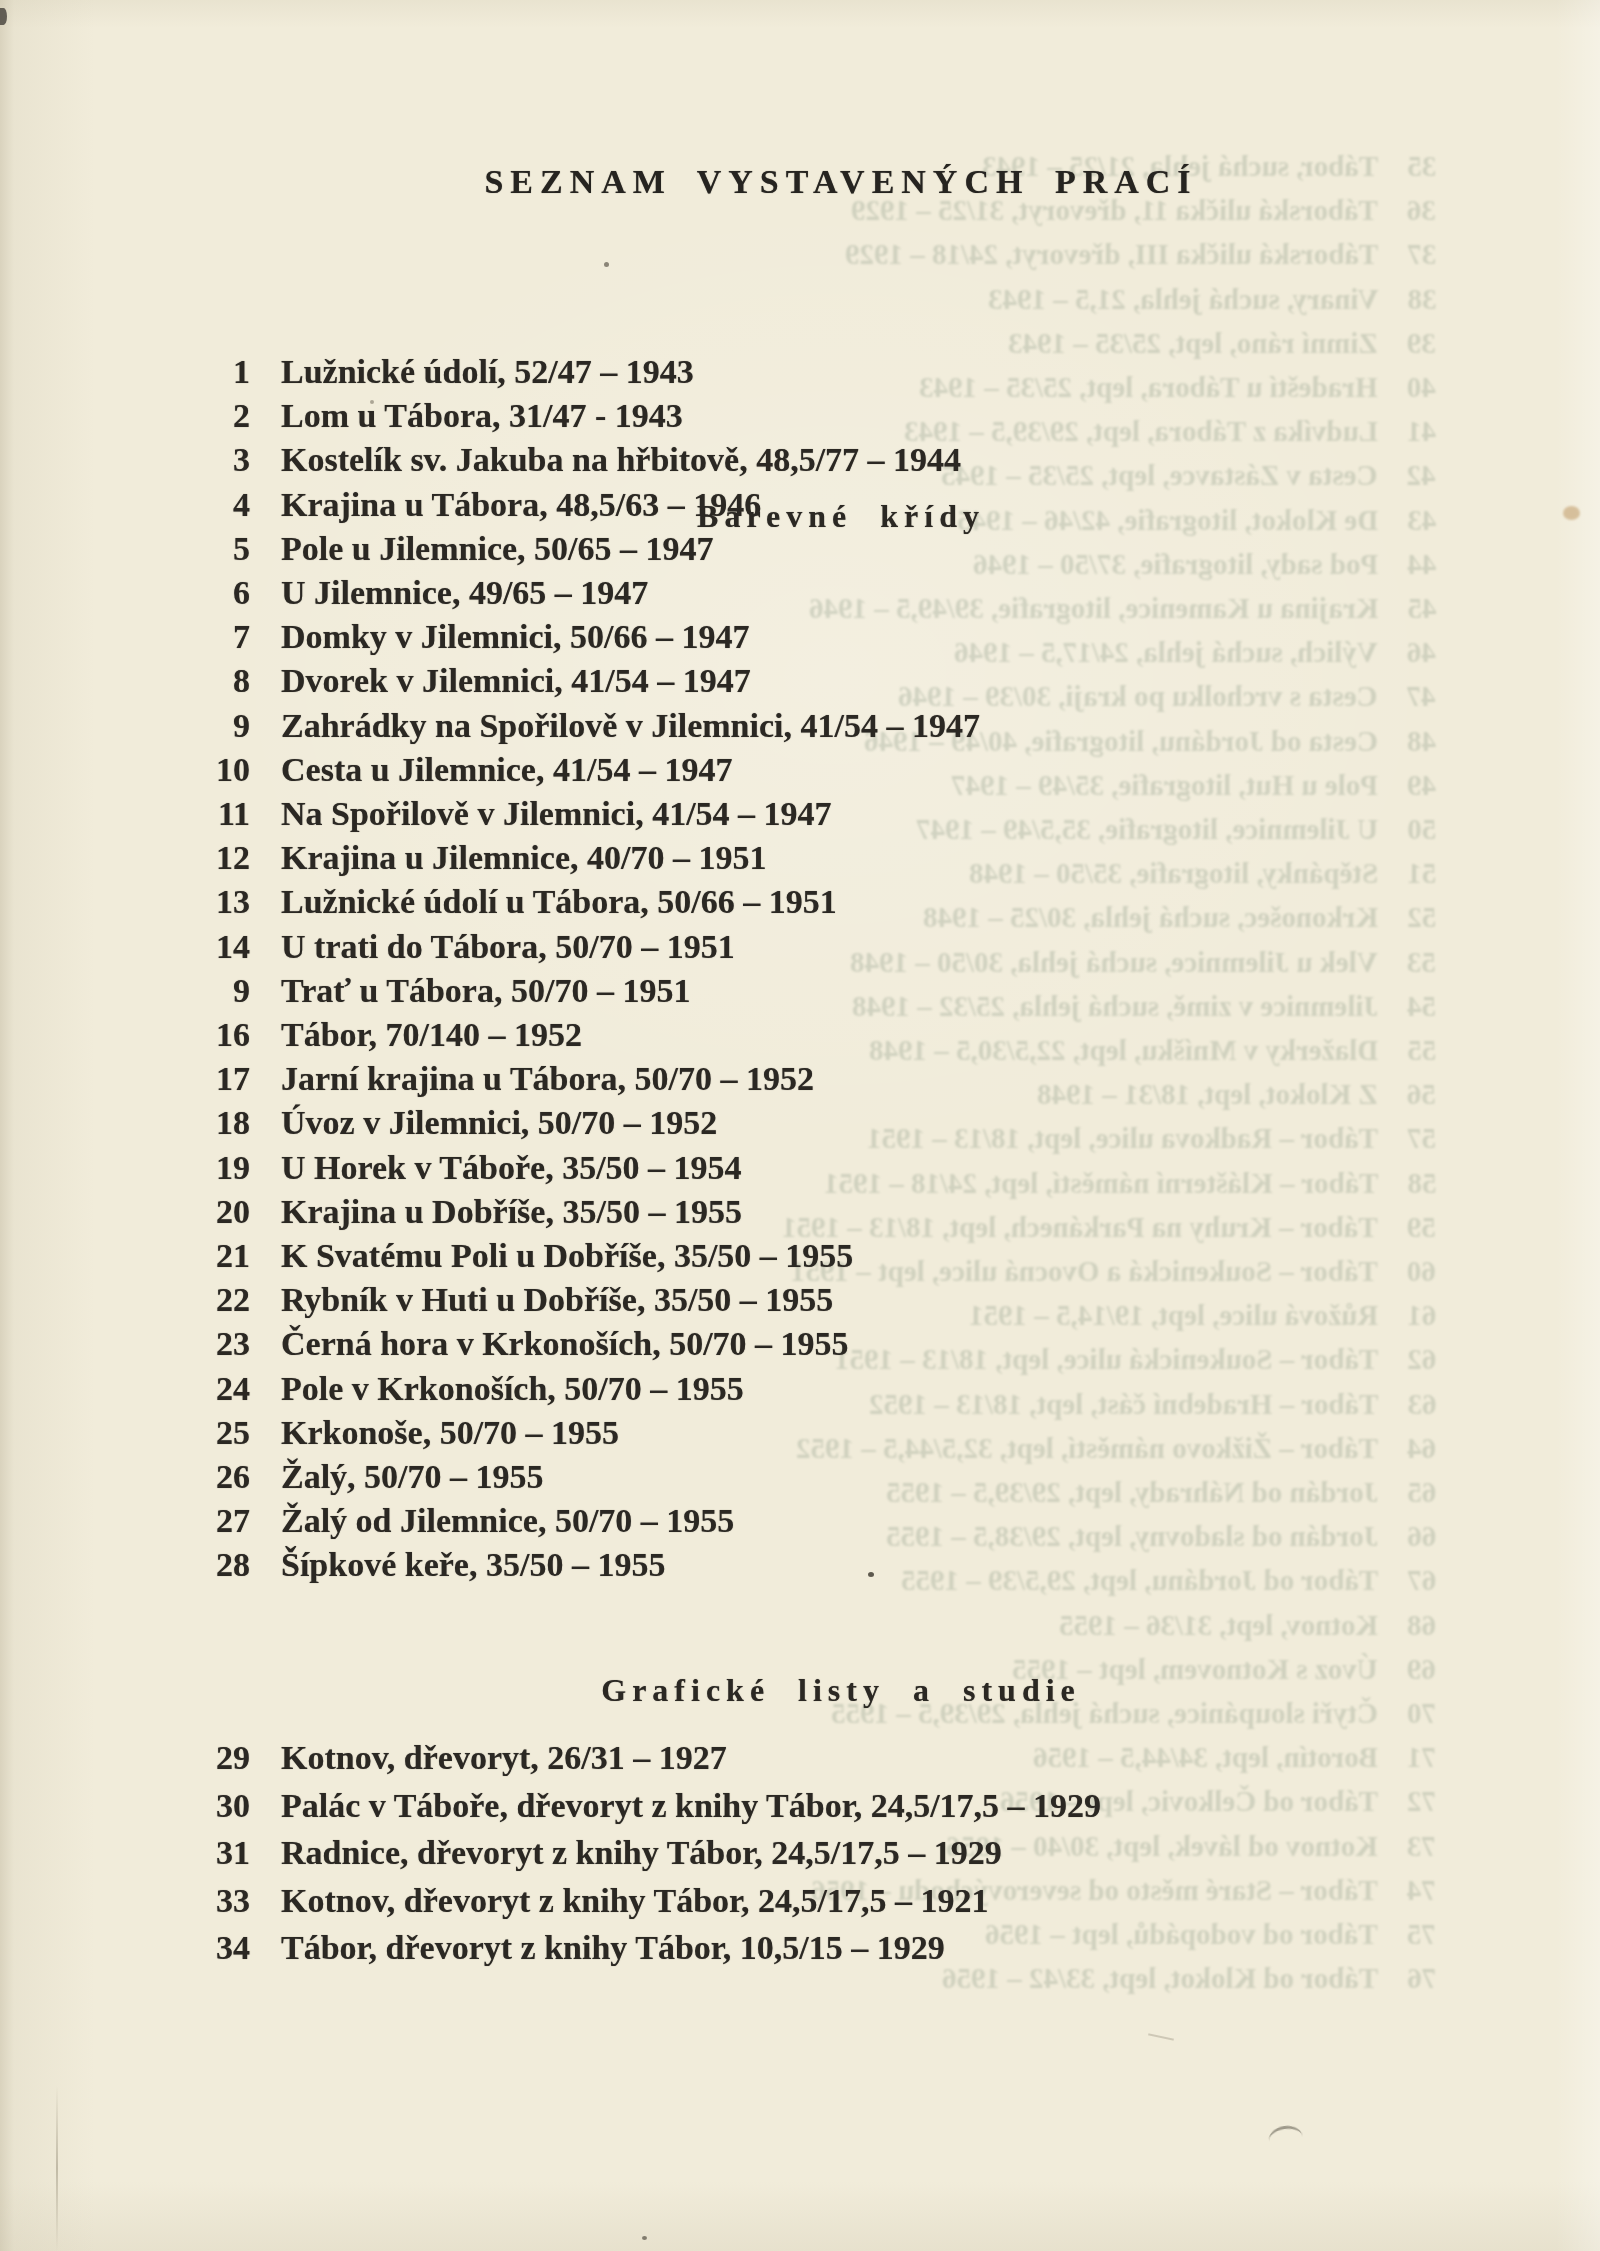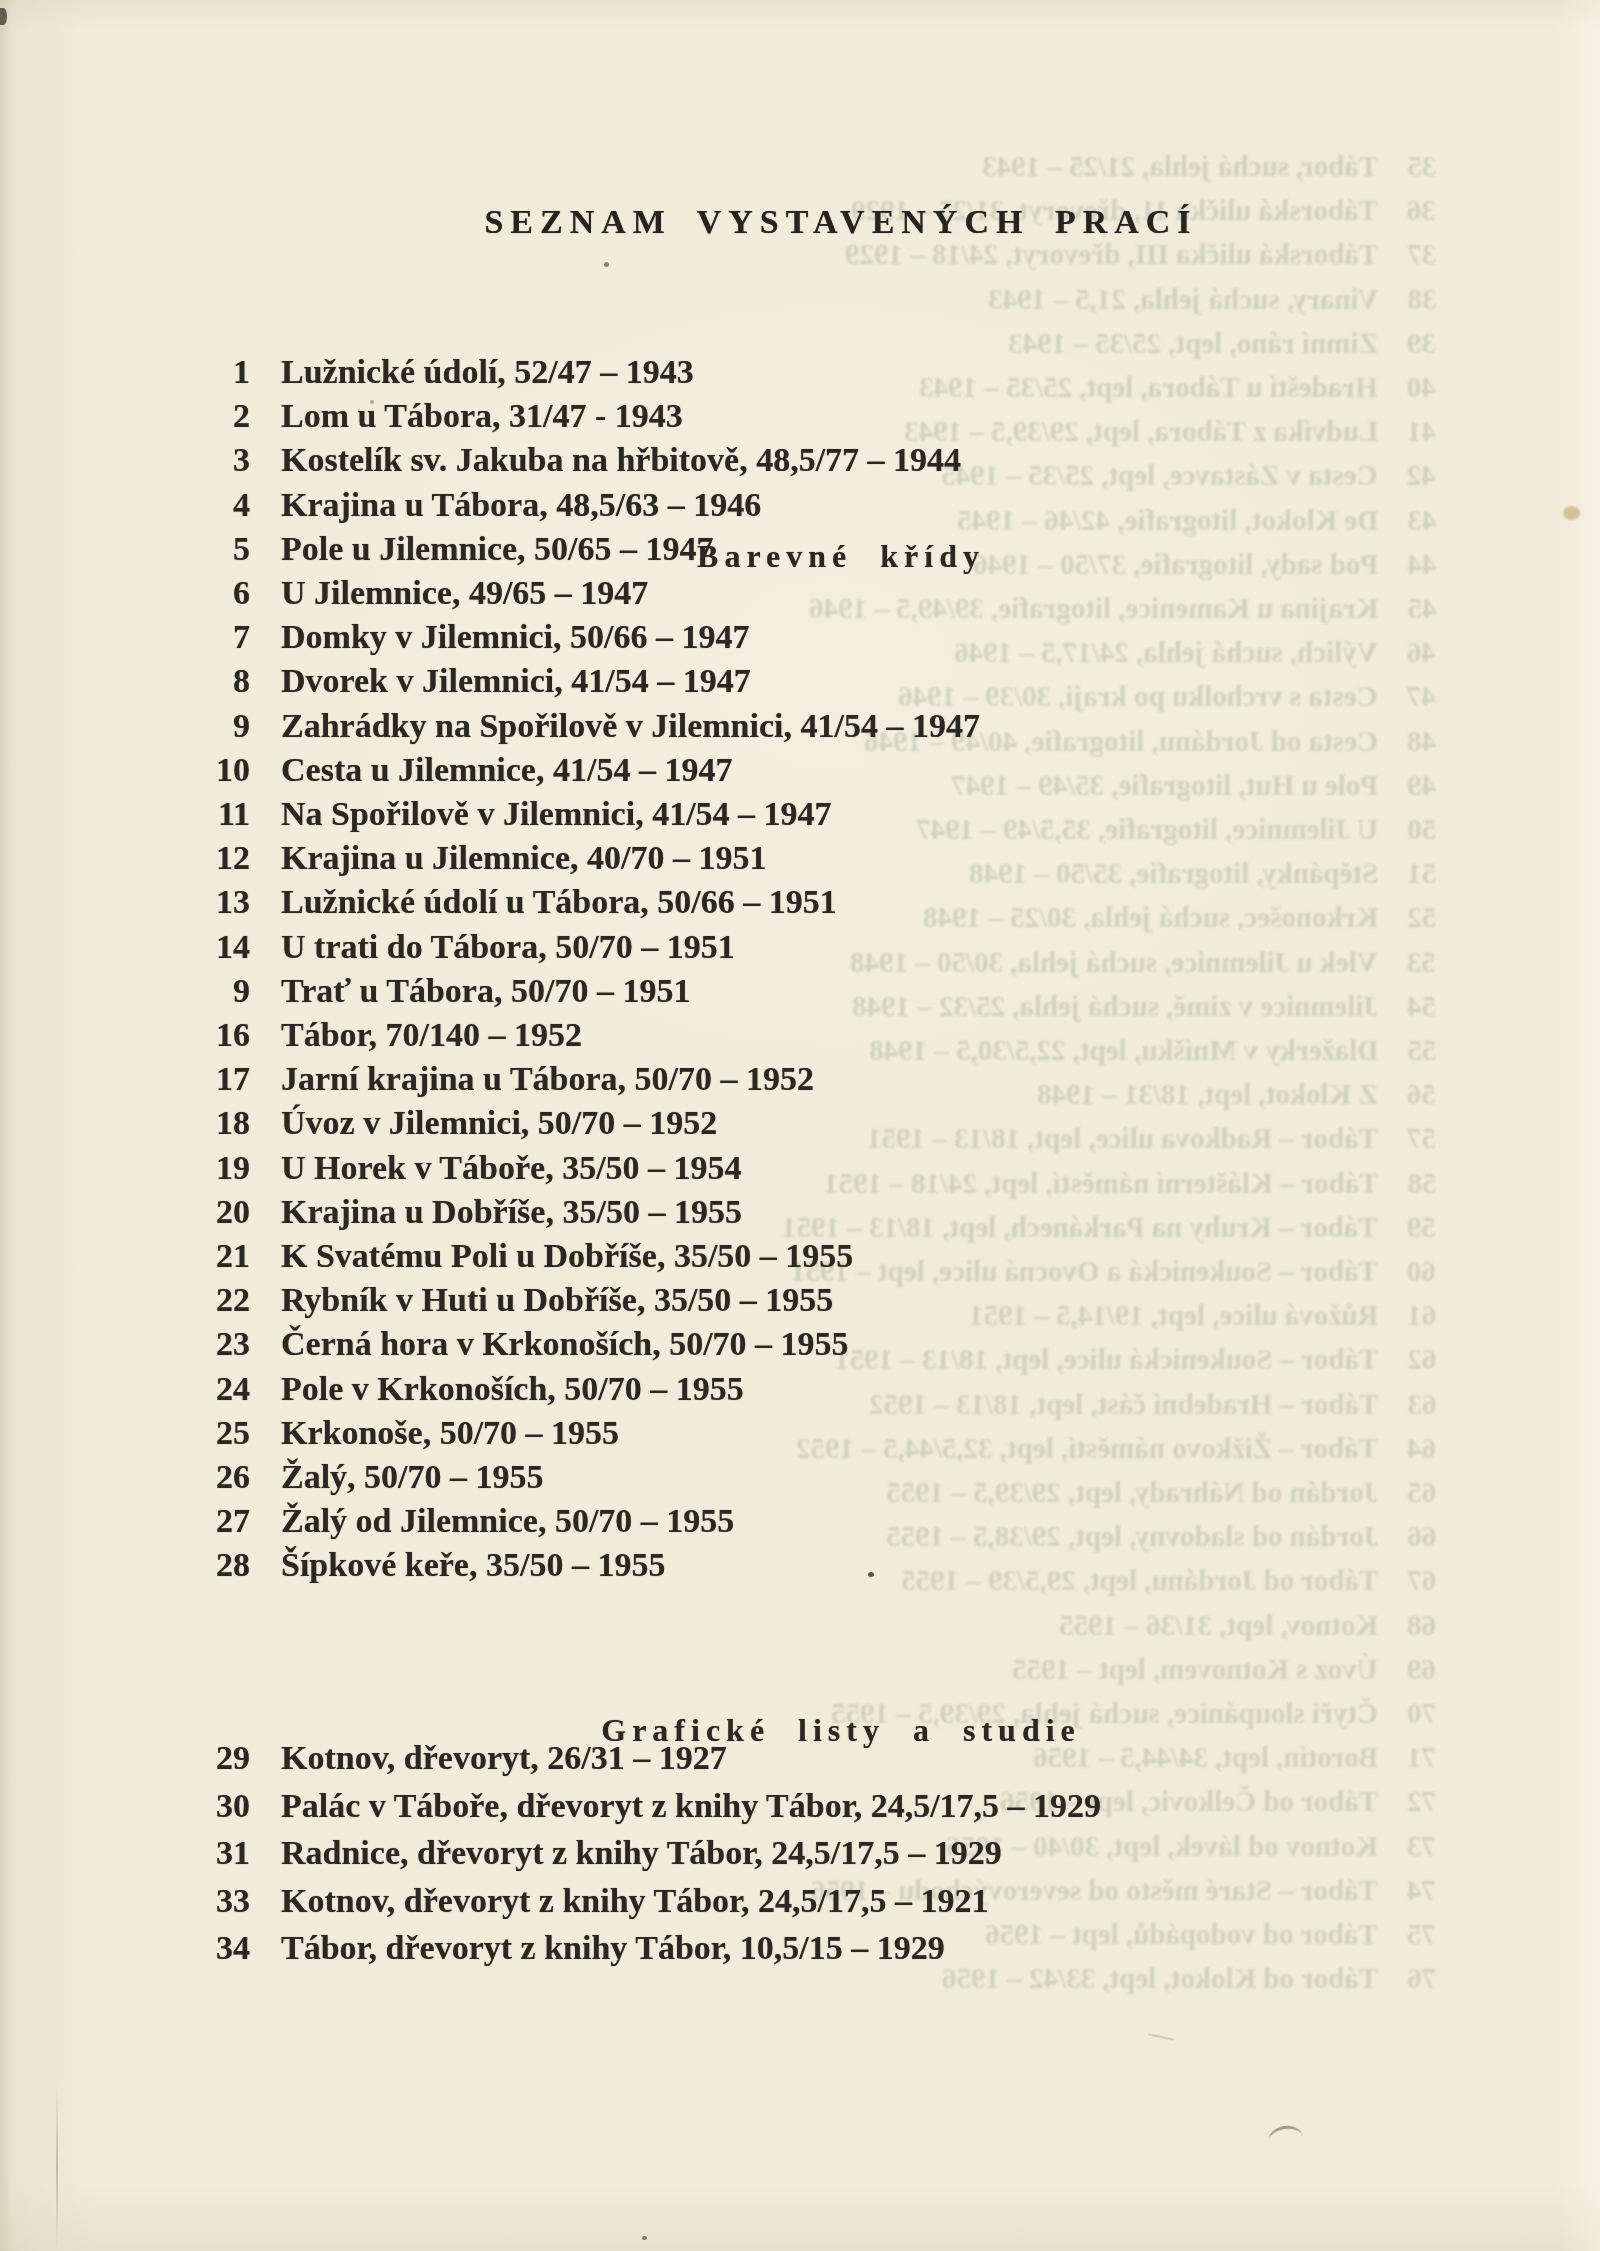--- a/index.html
+++ b/index.html
@@ -11,21 +11,21 @@
     color:#2b2823;
     font-family:"Liberation Serif","DejaVu Serif",serif;
     background:
       radial-gradient(ellipse 900px 700px at 52% 30%, rgba(255,255,255,0.16), rgba(255,255,255,0) 70%),
       linear-gradient(90deg, rgba(198,190,166,0.55) 0px, rgba(210,203,180,0.25) 14px, rgba(228,222,201,0.0) 95px),
       linear-gradient(270deg, rgba(255,255,255,0.30) 0px, rgba(255,255,255,0) 45px),
       linear-gradient(0deg, rgba(205,197,172,0.28) 0px, rgba(205,197,172,0) 70px),
       linear-gradient(180deg, rgba(214,207,184,0.30) 0px, rgba(214,207,184,0) 28px),
       #f1ecda;
   }
-  .centerband{position:absolute;left:82px;width:1518px;text-align:center;white-space:nowrap;margin-top:40px;}
+  .centerband{position:absolute;left:82px;width:1518px;text-align:center;white-space:nowrap;}
   .doc-title{
     top:163px;
     font-size:34px;font-weight:700;
     letter-spacing:7px;word-spacing:10px;
     color:#262420;
     text-shadow:0 0 1px rgba(43,40,35,0.55);
   }
   .sec-head{
     font-size:32px;font-weight:700;
     letter-spacing:6px;word-spacing:14px;

